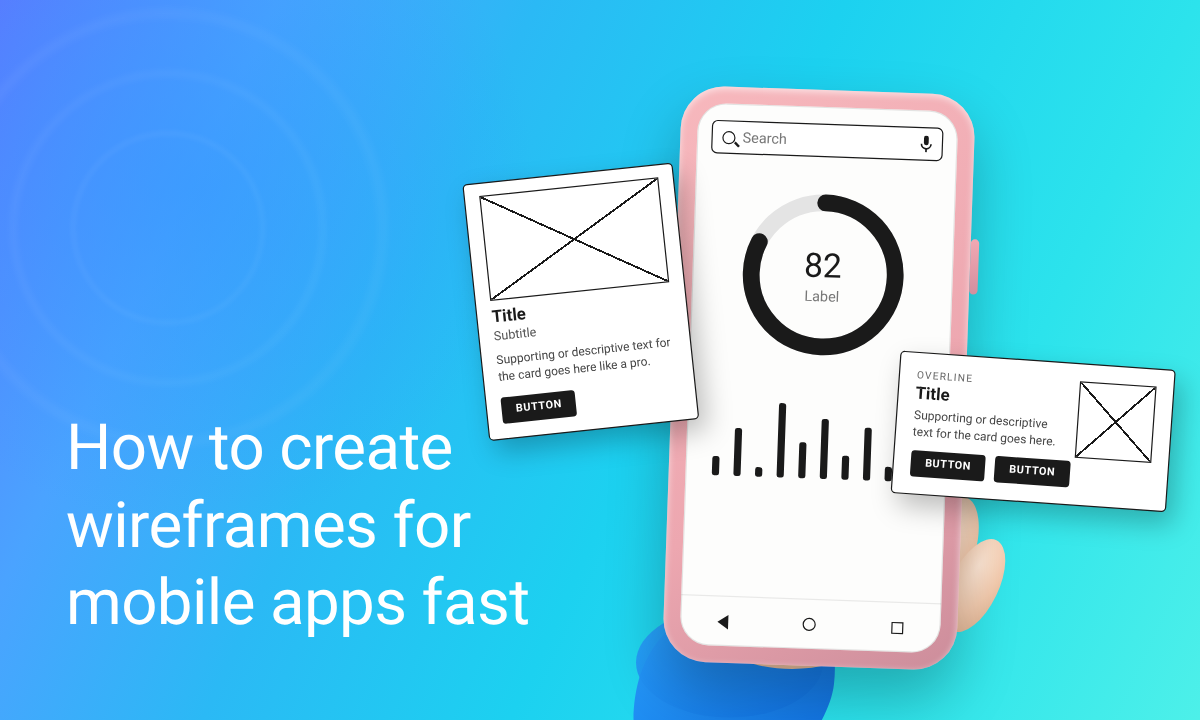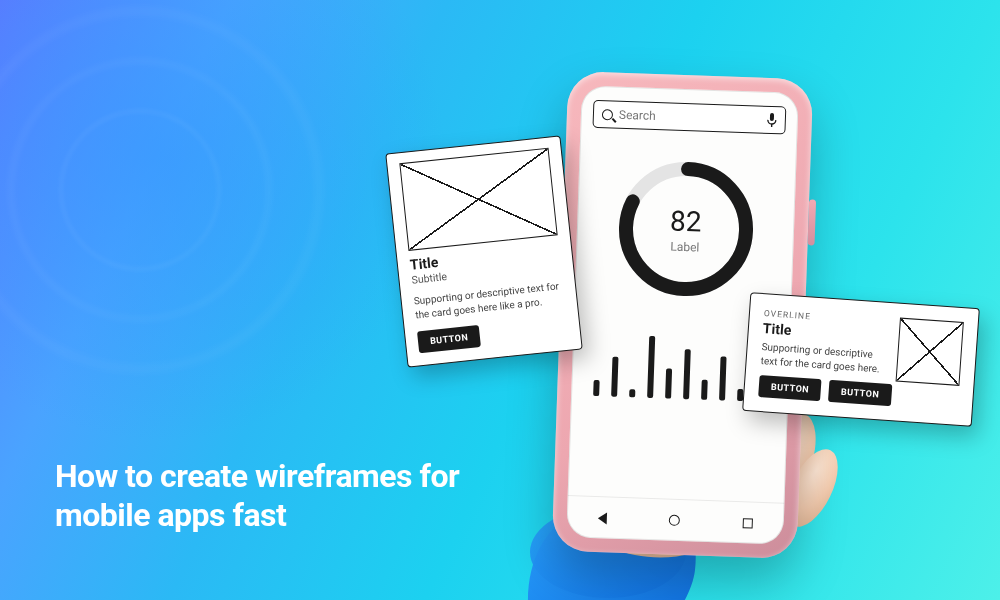--- a/index.html
+++ b/index.html
@@ -18,22 +18,22 @@
     pointer-events: none;
   }
   .ring.r1 { left: -40px; top: 10px; width: 360px; height: 360px; filter: blur(4px); }
   .ring.r2 { left:  10px; top: 60px; width: 260px; height: 260px; filter: blur(3px); opacity:.7; }
   .ring.r3 { left:  60px; top: 110px; width: 160px; height: 160px; filter: blur(2px); opacity:.5; }
 
   .headline {
     position: absolute;
     left: 55px; bottom: 65px;
     color: #ffffff;
-    font-weight: 700;
-    font-size: 32px;
+    font-weight: 400;
+    font-size: 53px;
     line-height: 1.22;
     letter-spacing: -0.5px;
     max-width: 420px;
   }
 
   
   .hand {
     position: absolute;
     left: 490px; top: 330px;
     width: 420px; height: 300px;

